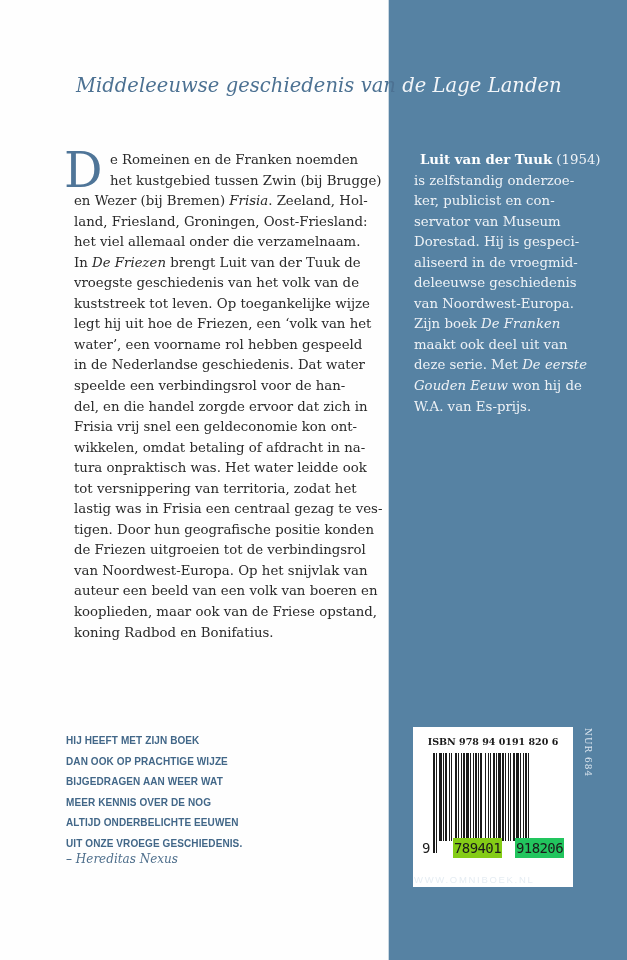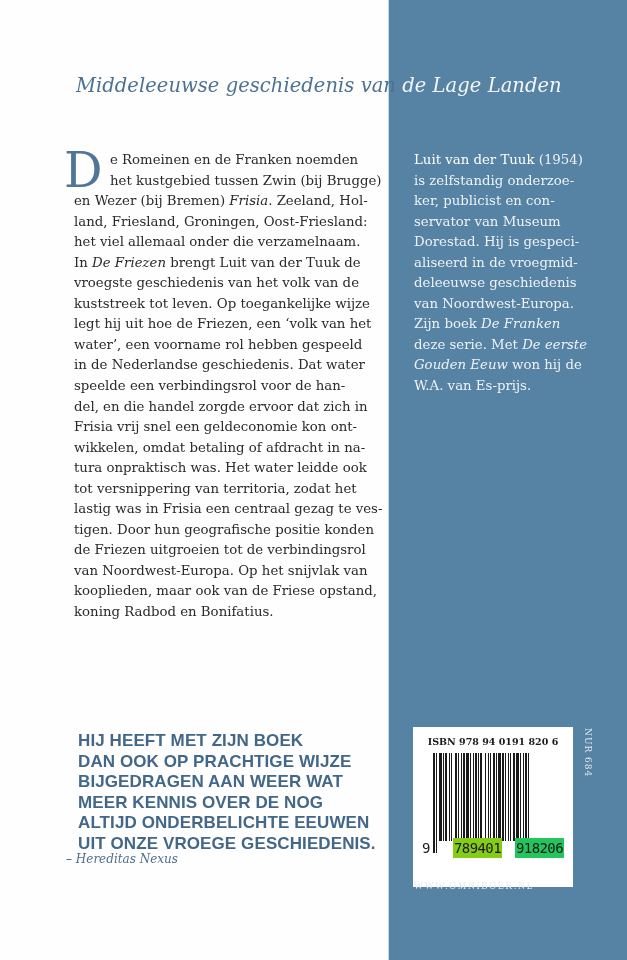--- a/index.html
+++ b/index.html
@@ -85,31 +85,32 @@
       font-size: 13.3px;
       line-height: 20.55px;
       color: #eef2f6;
     }
     .bio-text .line {
       display: block;
       white-space: nowrap;
       height: 20.55px;
     }
     .bio-text b {
-      font-weight: normal;
+      font-weight: bold;
       color: #ffffff;
+      margin-left: 6px;
     }
     .quote {
       position: absolute;
-      left: 78px;
+      left: 66px;
       top: 731px;
       width: 320px;
       font-family: "Liberation Sans", sans-serif;
       font-weight: bold;
-      font-size: 17px;
+      font-size: 10px;
       line-height: 20.5px;
       letter-spacing: 0.1px;
       color: #426788;
     }
     .quote .line {
       display: block;
       white-space: nowrap;
       height: 20.5px;
     }
     .quote-source {
@@ -190,26 +191,25 @@
       font-size: 9px;
       letter-spacing: 1px;
       color: #dbe5ee;
       writing-mode: vertical-rl;
       white-space: nowrap;
     }
     .website {
       position: absolute;
       left: 414px;
       top: 874px;
-      font-family: Liberation Serif, serif;
+      font-family: Liberation Sans, sans-serif;
       font-size: 9.5px;
       letter-spacing: 1.7px;
       color: #e6edf3;
       white-space: nowrap;
-      margin-top: 7px;
     }
   </style>
 </head>
 <body>
 
 <div class="panel-edge"></div>
 <div class="panel"></div>
 
 <div class="series-title">
   <span>Middeleeuwse geschiedenis van</span>
@@ -232,34 +232,36 @@
     <span class="line"><span>speelde een verbindingsrol voor de han-</span></span>
     <span class="line"><span>del, en die handel zorgde ervoor dat zich in</span></span>
     <span class="line"><span>Frisia vrij snel een geldeconomie kon ont-</span></span>
     <span class="line"><span>wikkelen, omdat betaling of afdracht in na-</span></span>
     <span class="line"><span>tura onpraktisch was. Het water leidde ook</span></span>
     <span class="line"><span>tot versnippering van territoria, zodat het</span></span>
     <span class="line"><span>lastig was in Frisia een centraal gezag te ves-</span></span>
     <span class="line"><span>tigen. Door hun geografische positie konden</span></span>
     <span class="line"><span>de Friezen uitgroeien tot de verbindingsrol</span></span>
     <span class="line"><span>van Noordwest-Europa. Op het snijvlak van</span></span>
+    <span class="line"><span>auteur een beeld van een volk van boeren en</span></span>
     <span class="line"><span>kooplieden, maar ook van de Friese opstand,</span></span>
     <span class="line"><span>koning Radbod en Bonifatius.</span></span>
   </div>
 
 <div class="bio-text" id="bio">
     <span class="line"><b>Luit van der Tuuk</b><span> (1954)</span></span>
     <span class="line"><span>is zelfstandig onderzoe-</span></span>
     <span class="line"><span>ker, publicist en con-</span></span>
     <span class="line"><span>servator van Museum</span></span>
     <span class="line"><span>Dorestad. Hij is gespeci-</span></span>
     <span class="line"><span>aliseerd in de vroegmid-</span></span>
     <span class="line"><span>deleeuwse geschiedenis</span></span>
     <span class="line"><span>van Noordwest-Europa.</span></span>
     <span class="line"><span>Zijn boek </span><em>De Franken</em></span>
+    <span class="line"><span>maakt ook deel uit van</span></span>
     <span class="line"><span>deze serie. Met </span><em>De eerste</em></span>
     <span class="line"><em>Gouden Eeuw</em><span> won hij de</span></span>
     <span class="line"><span>W.A. van Es-prijs.</span></span>
   </div>
 
 <div class="quote" id="quote">
     <span class="line">HIJ HEEFT MET ZIJN BOEK</span>
     <span class="line">DAN OOK OP PRACHTIGE WIJZE</span>
     <span class="line">BIJGEDRAGEN AAN WEER WAT</span>
     <span class="line">MEER KENNIS OVER DE NOG</span>

